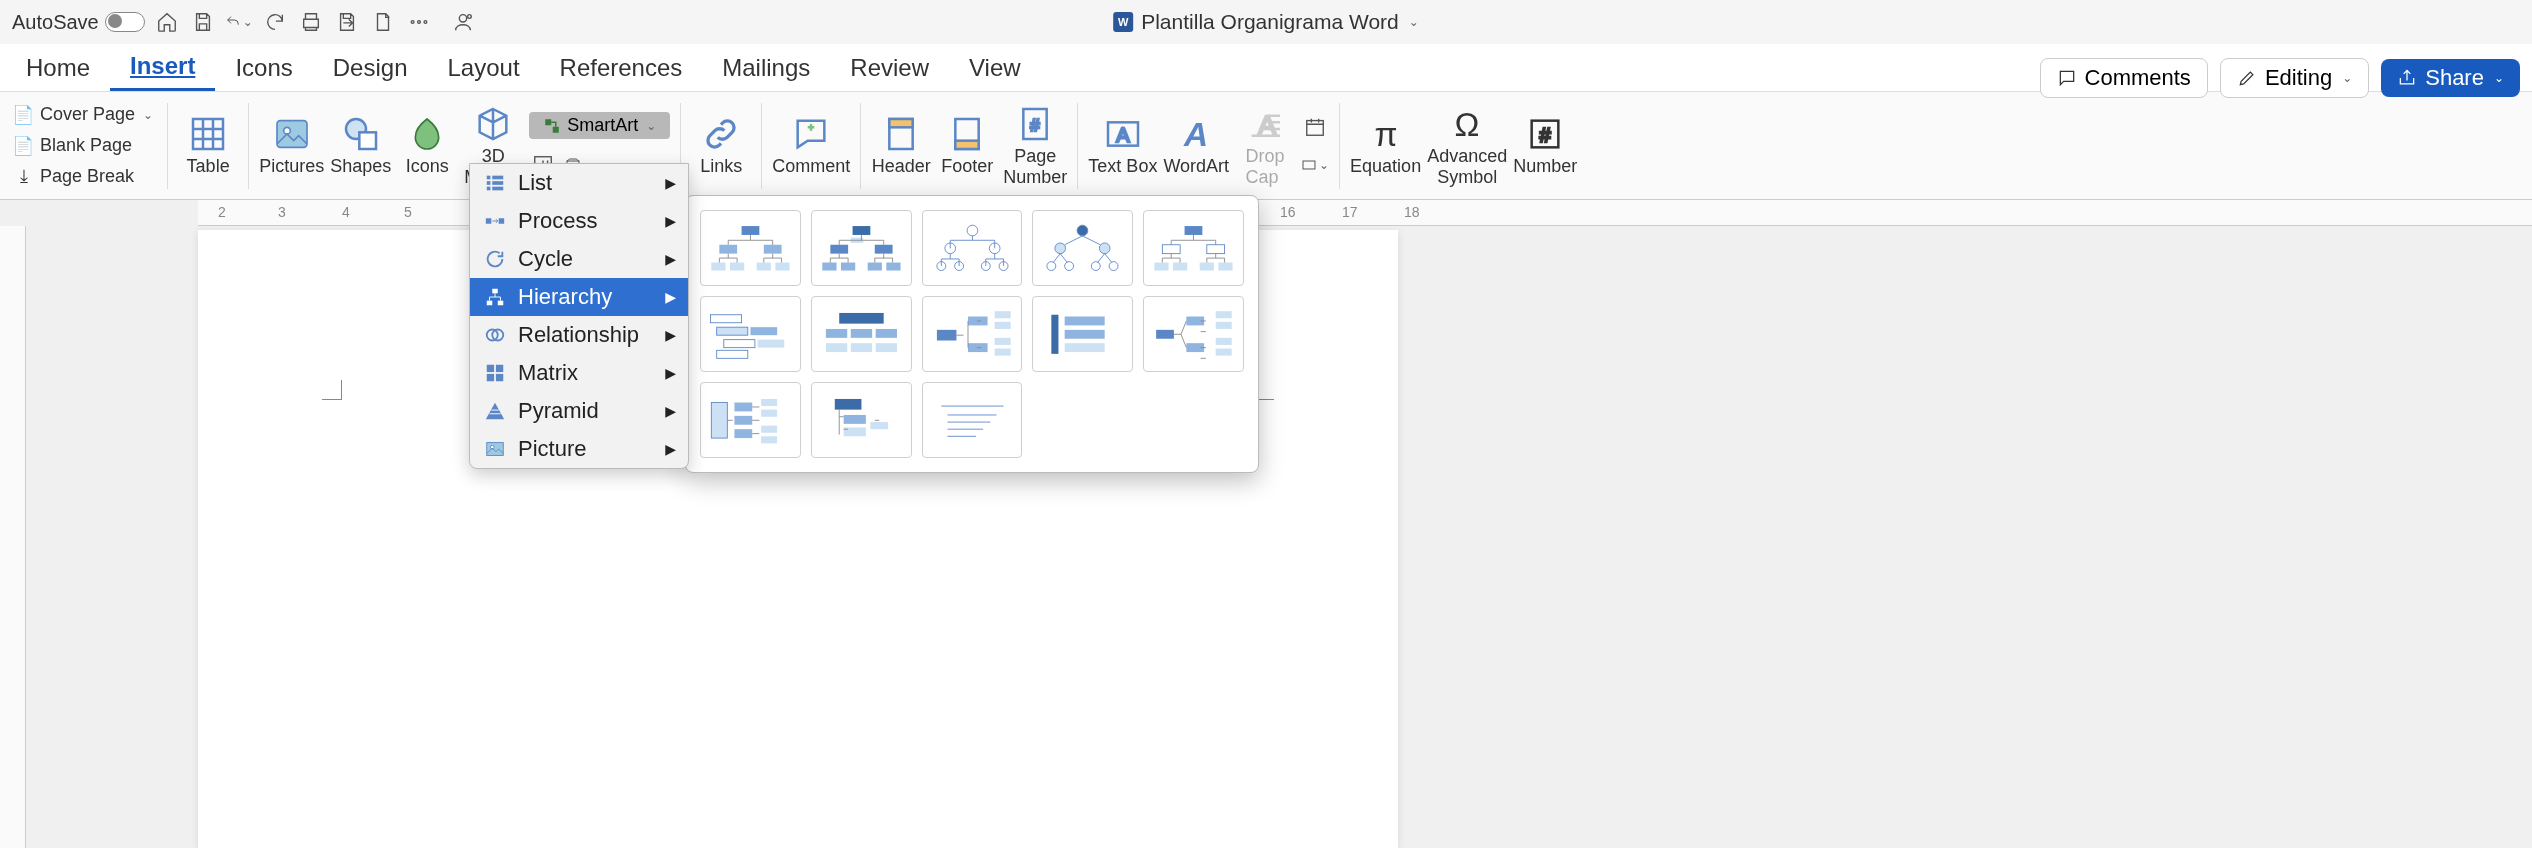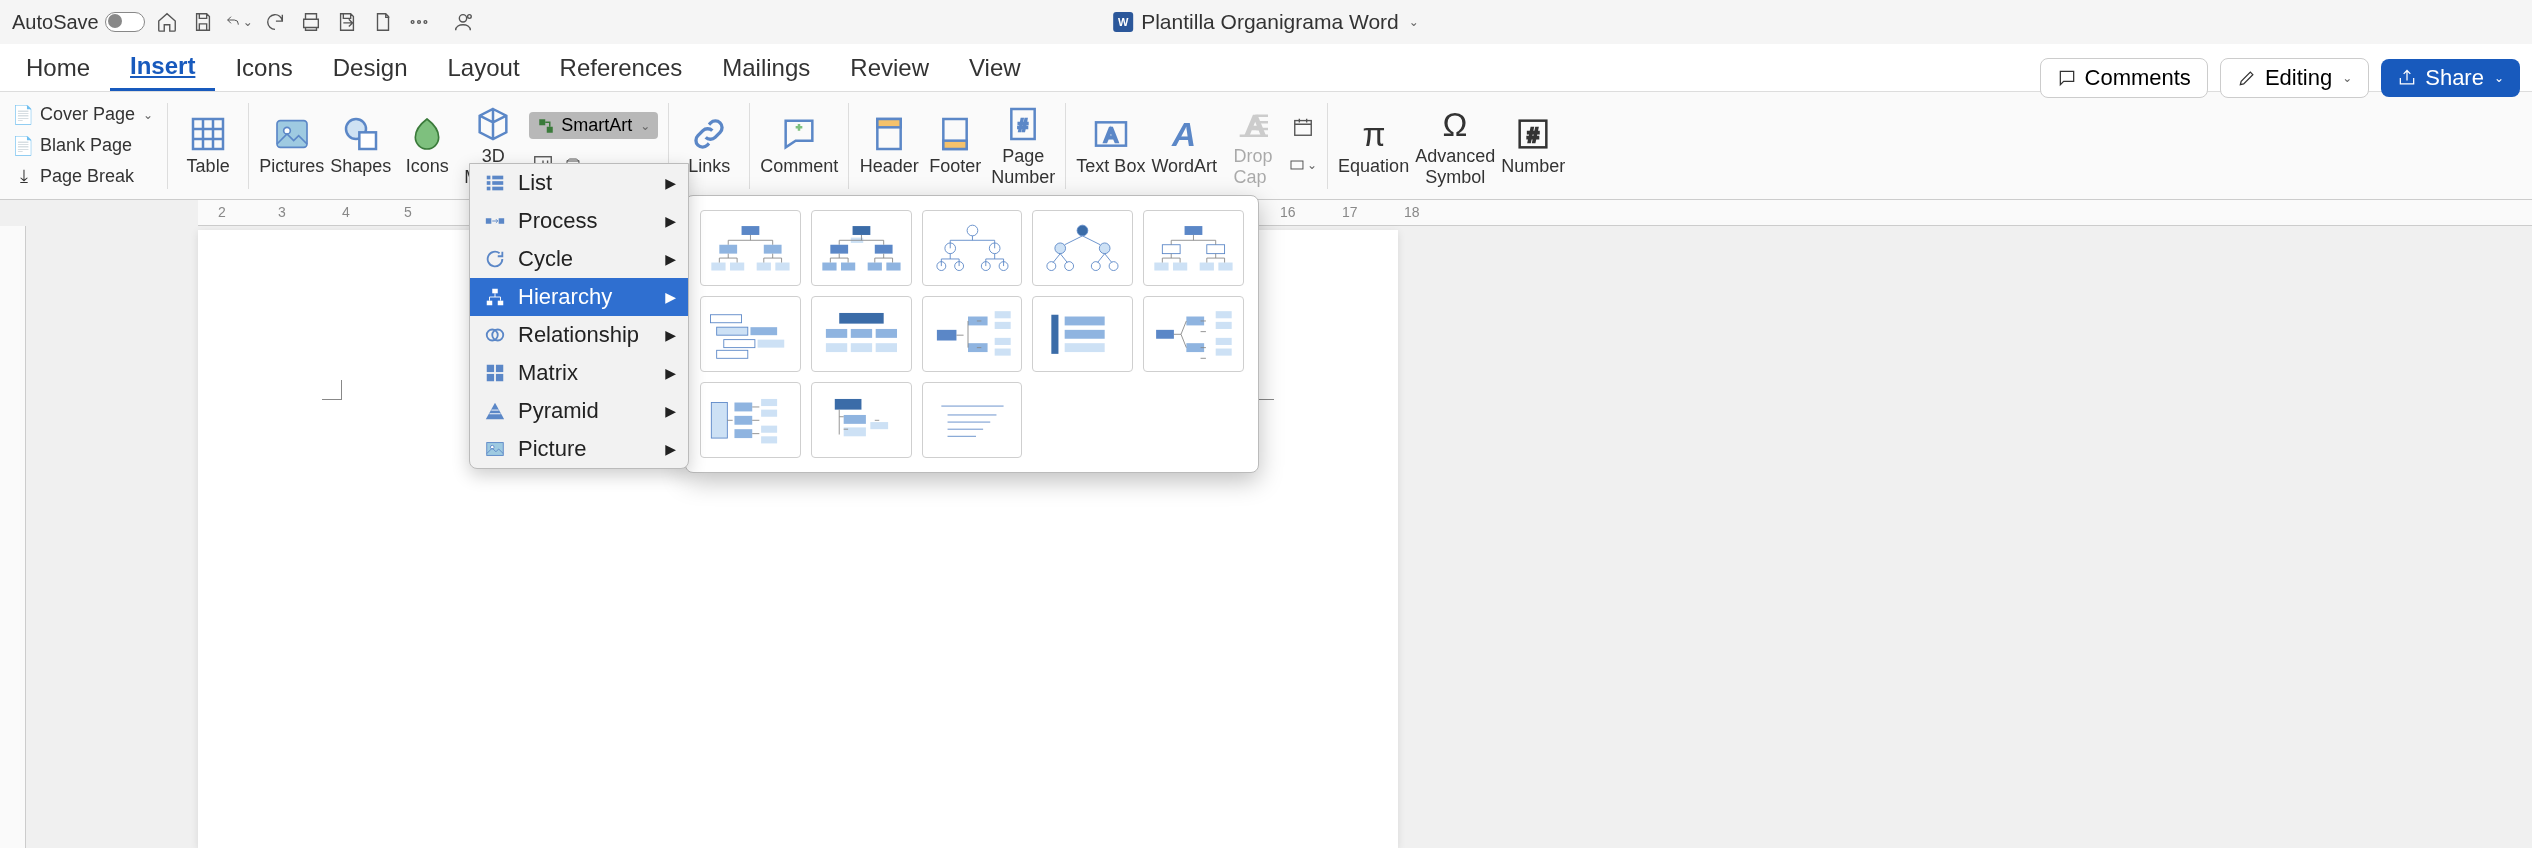--- a/index.html
+++ b/index.html
@@ -27,21 +27,21 @@
   
   .ribbon { height:108px; background:#fafafa; display:flex; align-items:center; padding:0 10px; gap:6px; border-bottom:1px solid #ccc; }
   .sep { width:1px; height:86px; background:#ddd; margin:0 4px; }
   .big-btn { display:flex; flex-direction:column; align-items:center; gap:2px; font-size:18px; color:#333; cursor:pointer; min-width:60px; }
   .big-btn .ic { width:40px; height:40px; display:flex; align-items:center; justify-content:center; }
   .small-btn { display:flex; align-items:center; gap:6px; font-size:18px; color:#333; cursor:pointer; padding:2px 4px; white-space:nowrap; }
   .small-btn .sic { width:20px; height:20px; display:flex; align-items:center; justify-content:center; }
   .stack { display:flex; flex-direction:column; gap:6px; }
   .chev { font-size:12px; color:#666; margin-left:2px; }
 
-  .smartart-btn { display:flex; align-items:center; gap:6px; background:#b8b8b8; border-radius:4px; padding:3px 8px; font-size:18px; cursor:pointer; }
+  .smartart-btn { display:flex; align-items:center; gap:6px; background:#b8b8b8; border-radius:4px; padding:3px 14px; font-size:18px; cursor:pointer; }
 
   
   .dropdown { position:absolute; left:469px; top:163px; width:220px; background:#f2f2f2; border:1px solid #bbb; border-radius:0 0 8px 8px; box-shadow:0 6px 18px rgba(0,0,0,.2); z-index:100; overflow:hidden; }
   .dd-item { display:flex; align-items:center; gap:12px; padding:6px 14px; font-size:22px; color:#222; cursor:pointer; position:relative; }
   .dd-item.sel { background:#2f6fd0; color:#fff; }
   .dd-item .arrow { position:absolute; right:12px; font-size:14px; }
   .dd-item.sel .arrow { color:#fff; }
   .dd-ic { width:22px; height:22px; display:flex; align-items:center; justify-content:center; }
 
   

